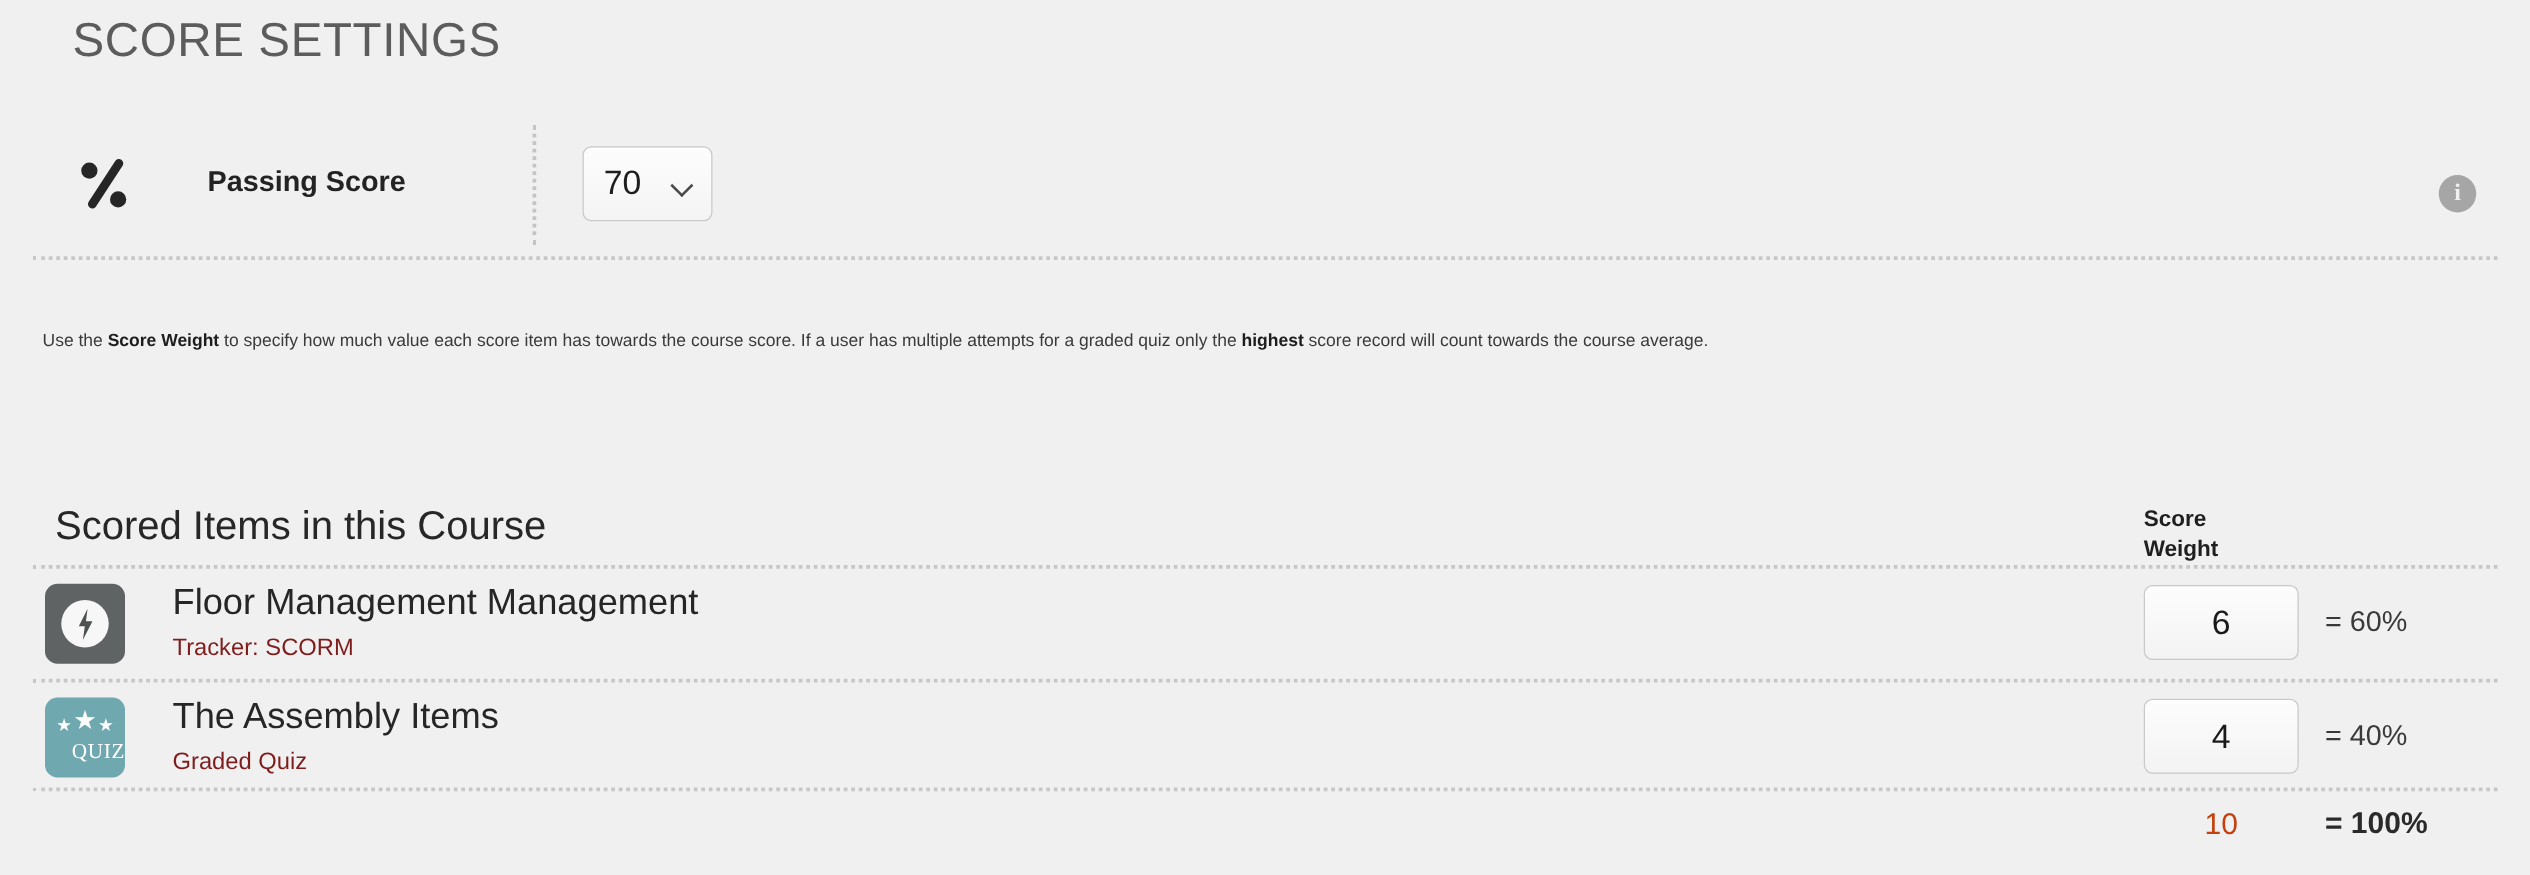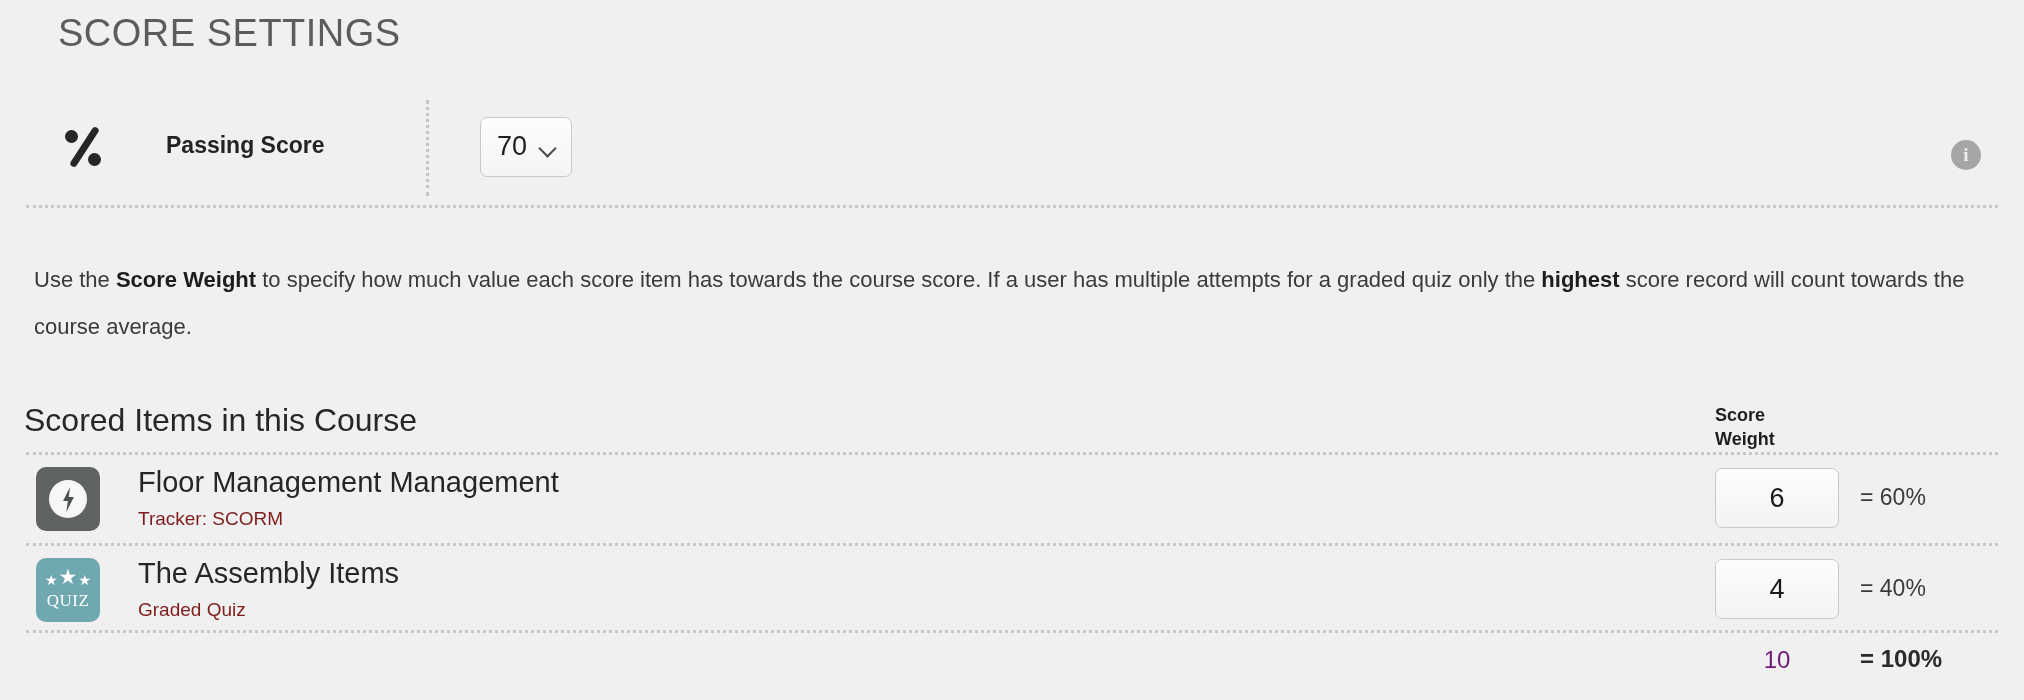--- a/index.html
+++ b/index.html
@@ -93,23 +93,23 @@
     position: absolute;
     left: 426px;
     top: 8px;
     width: 0;
     height: 96px;
     border-left: 3px dotted #c4c4c4;
   }
 
   .score-select {
     position: absolute;
-    left: 480px;
+    left: 466px;
     top: 25px;
-    width: 92px;
+    width: 104px;
     height: 60px;
     border: 1px solid #c9c9c9;
     border-radius: 7px;
     background: linear-gradient(#fdfdfd, #f4f4f4);
     box-sizing: border-box;
     cursor: pointer;
   }
   .score-select .val {
     position: absolute;
     left: 16px;
@@ -164,30 +164,30 @@
   .hd-cols     { top: 452px; }
   .hd-row1     { top: 543px; }
   .hd-row2     { top: 630px; }
 
   
   .desc {
     position: absolute;
     left: 34px;
     top: 256px;
     width: 1960px;
-    font-size: 22px;
-    line-height: 47px;
+    font-size: 14px;
+    line-height: 33px;
     color: #3a3a3a;
   }
   .desc b { font-weight: bold; color: #1d1d1d; }
 
   
   .section-head {
     position: absolute;
-    left: 24px;
+    left: 44px;
     top: 402px;
     font-size: 32px;
     color: #272727;
     font-weight: 400;
     white-space: nowrap;
   }
   .col-head {
     position: absolute;
     left: 1715px;
     top: 403px;
@@ -251,21 +251,21 @@
     display: inline-block;
     vertical-align: middle;
   }
   .quiz-stars .s-small { font-size: 14px; }
   .quiz-stars .s-big   { font-size: 21px; margin: 0 1px; position: relative; top: -3px; }
   .quiz-text {
     position: absolute;
     left: 0;
     top: 33px;
     width: 64px;
-    text-align: center;
+    text-align: right;
     color: #ffffff;
     font-family: "Liberation Serif", serif;
     font-size: 17px;
     letter-spacing: 0.5px;
   }
 
   .item-title {
     position: absolute;
     left: 138px;
     top: 11px;
@@ -316,21 +316,21 @@
     width: 2024px;
     height: 50px;
   }
   .total-val {
     position: absolute;
     left: 1715px;
     top: 8px;
     width: 124px;
     text-align: center;
     font-size: 24px;
-    color: #701a75;
+    color: #c2410c;
   }
   .total-pct {
     position: absolute;
     left: 1860px;
     top: 7px;
     font-size: 24px;
     font-weight: bold;
     color: #2a2a2a;
     white-space: nowrap;
   }

